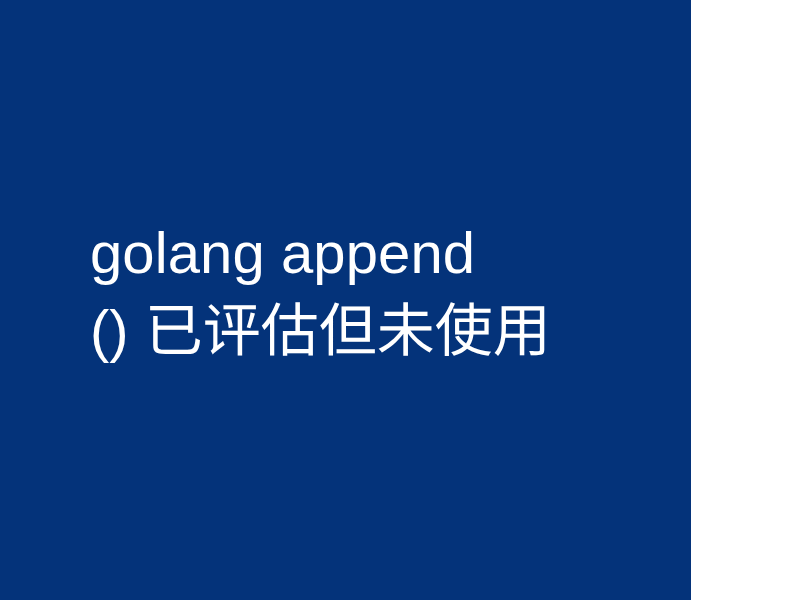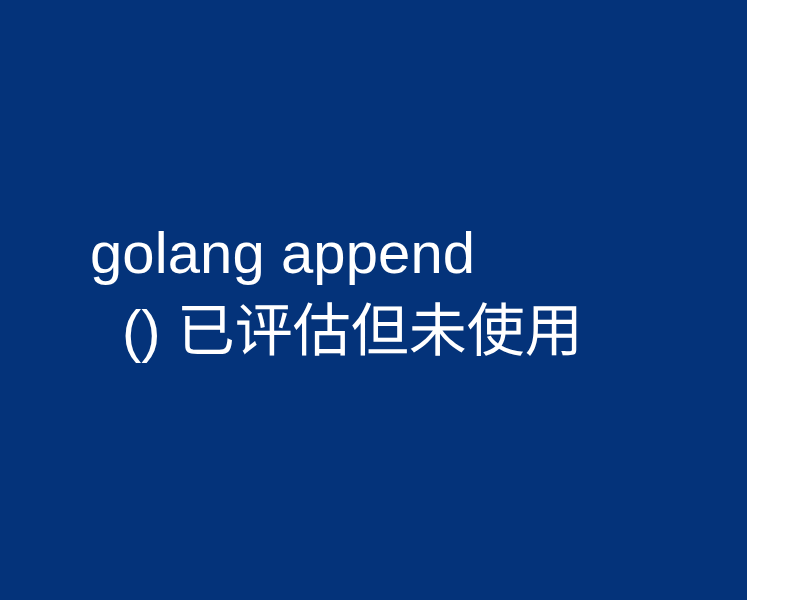--- a/index.html
+++ b/index.html
@@ -12,21 +12,21 @@
     width: 800px;
     height: 600px;
     overflow: hidden;
     font-family: "Liberation Sans", "DejaVu Sans", sans-serif;
   }
 
   
   .card {
     position: relative;
     box-sizing: border-box;
-    width: 747px;
+    width: 691px;
     height: 600px;
     background: #04337a;
     display: block;
   }
 
   
   .title-block {
     position: absolute;
     left: 90px;
     top: 214px;
@@ -45,21 +45,20 @@
     font-weight: 400;
     line-height: 78px;
     letter-spacing: 0.1px;
     white-space: pre;
     text-align: left;
     -webkit-font-smoothing: antialiased;
   }
 
   .title-line-2 {
     letter-spacing: 0;
-    margin-left: 32px;
   }
 </style>
 </head>
 <body>
 
 <div class="card" style="background: rgb(4, 51, 122);">
 
   <div class="title-block">
 
     <span class="title-line title-line-1" style="color: rgb(255, 255, 255);">golang append</span>

